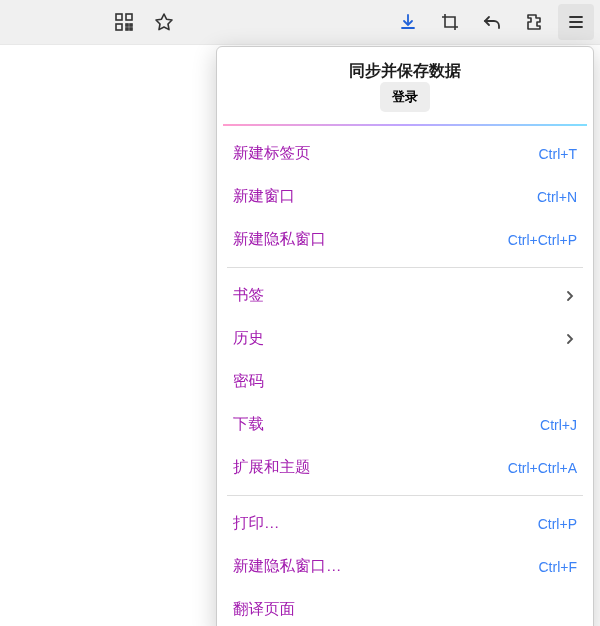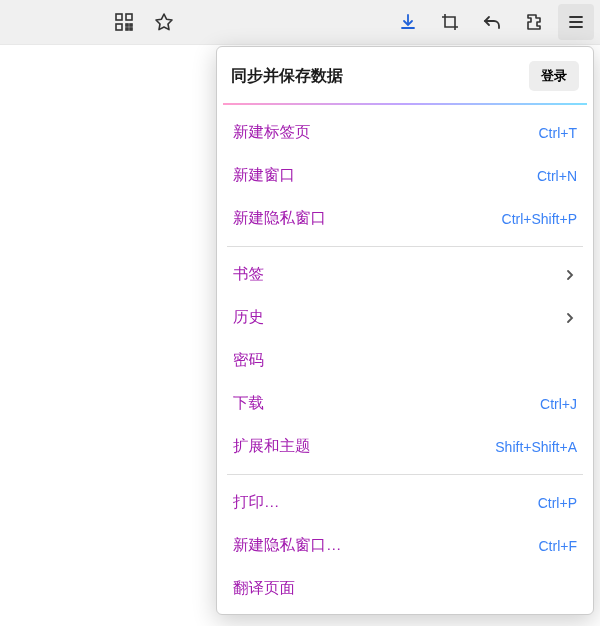--- a/index.html
+++ b/index.html
@@ -57,20 +57,21 @@
       border-radius: 6px;
       box-shadow: 0 6px 24px rgba(0,0,0,.2);
       overflow: hidden;
       padding-bottom: 4px;
     }
     .sync-row {
       display: flex;
       align-items: center;
       justify-content: space-between;
       padding: 14px 14px 12px 14px;
+      flex-direction: column;
     }
     .sync-title {
       font-weight: 700;
       font-size: 16px;
     }
     .login-btn {
       background: #ededed;
       border: none;
       border-radius: 5px;
       padding: 6px 12px;
@@ -177,21 +178,21 @@
   <div class="menu-item">
     <span class="item-label">新建标签页</span>
     <span class="shortcut">Ctrl+T</span>
   </div>
   <div class="menu-item">
     <span class="item-label">新建窗口</span>
     <span class="shortcut">Ctrl+N</span>
   </div>
   <div class="menu-item">
     <span class="item-label">新建隐私窗口</span>
-    <span class="shortcut">Ctrl+Shift+P</span>
+    <span class="shortcut">Ctrl+Ctrl+P</span>
   </div>
 
   <div class="sep"></div>
 
   <div class="menu-item">
     <span class="item-label">书签</span>
     <span class="chevron">
       <svg width="14" height="14" viewBox="0 0 14 14" fill="none" stroke="#555" stroke-width="1.8" stroke-linecap="round">
           <path d="M5 3l4 4-4 4"></path>
         </svg>
@@ -208,21 +209,21 @@
   <div class="menu-item">
     <span class="item-label">密码</span>
     <span class="shortcut"></span>
   </div>
   <div class="menu-item">
     <span class="item-label">下载</span>
     <span class="shortcut">Ctrl+J</span>
   </div>
   <div class="menu-item">
     <span class="item-label">扩展和主题</span>
-    <span class="shortcut">Shift+Shift+A</span>
+    <span class="shortcut">Ctrl+Ctrl+A</span>
   </div>
 
   <div class="sep"></div>
 
   <div class="menu-item">
     <span class="item-label">打印…</span>
     <span class="shortcut">Ctrl+P</span>
   </div>
   <div class="menu-item">
     <span class="item-label">新建隐私窗口…</span>

